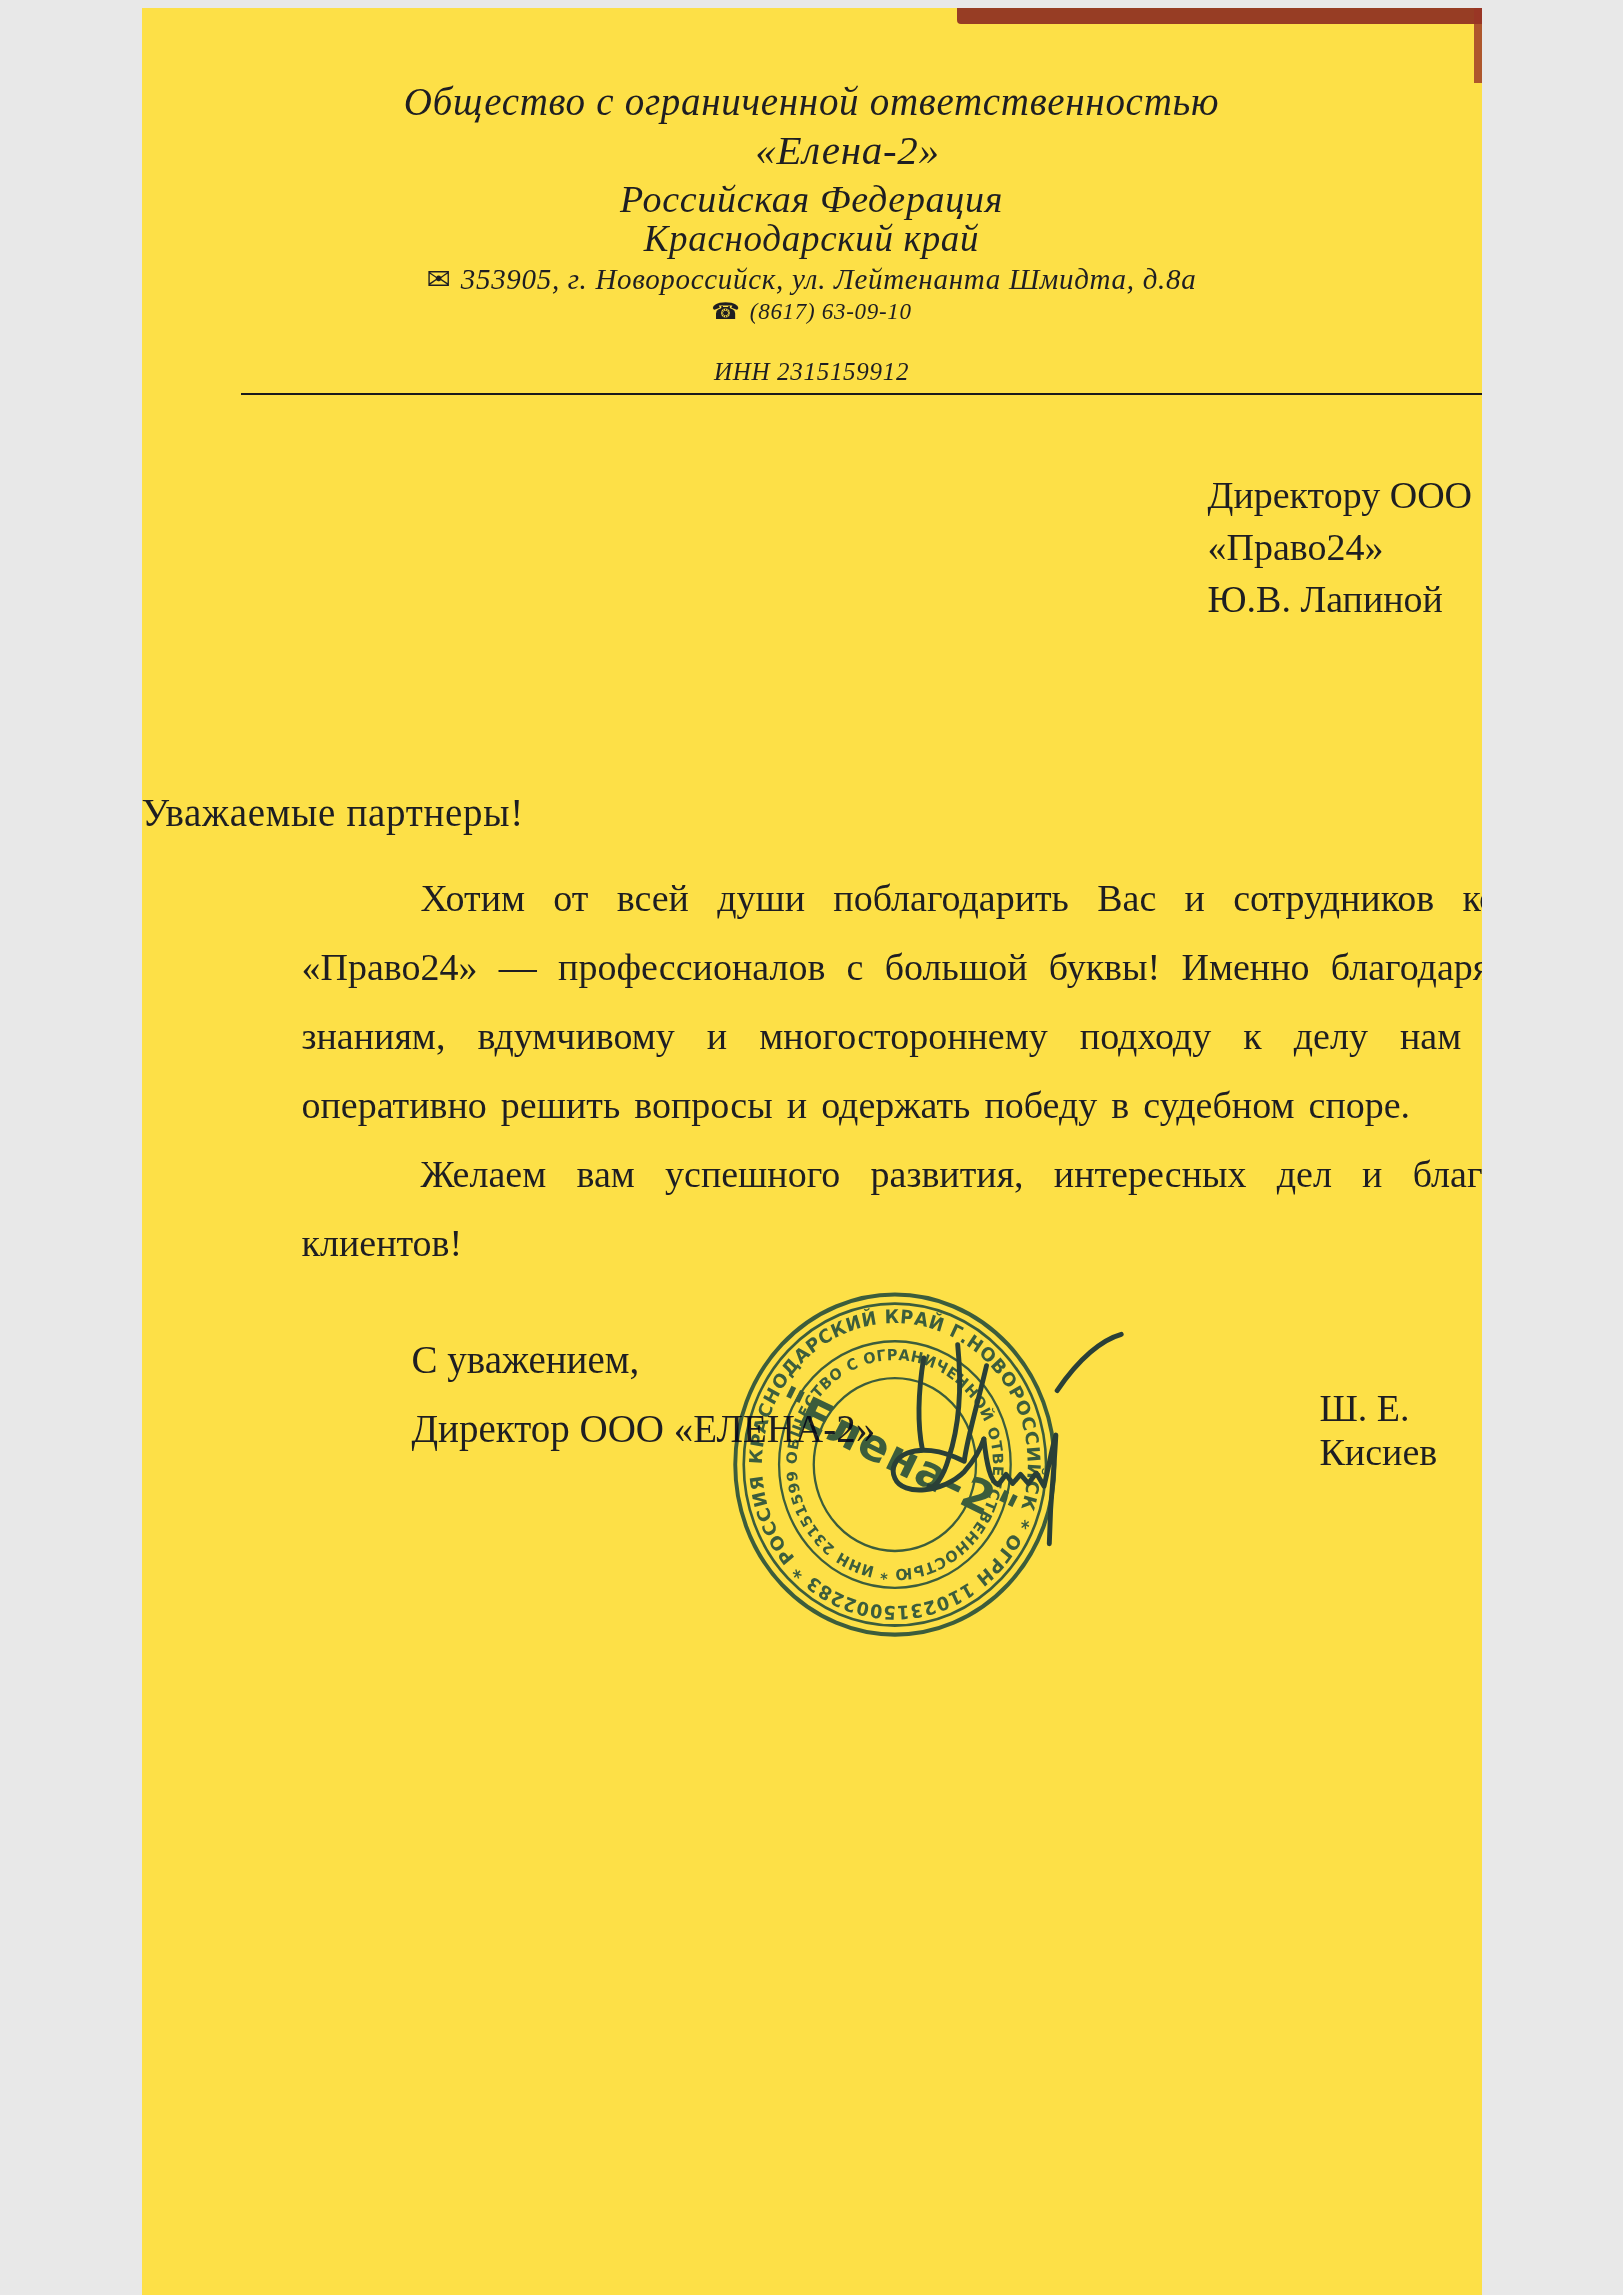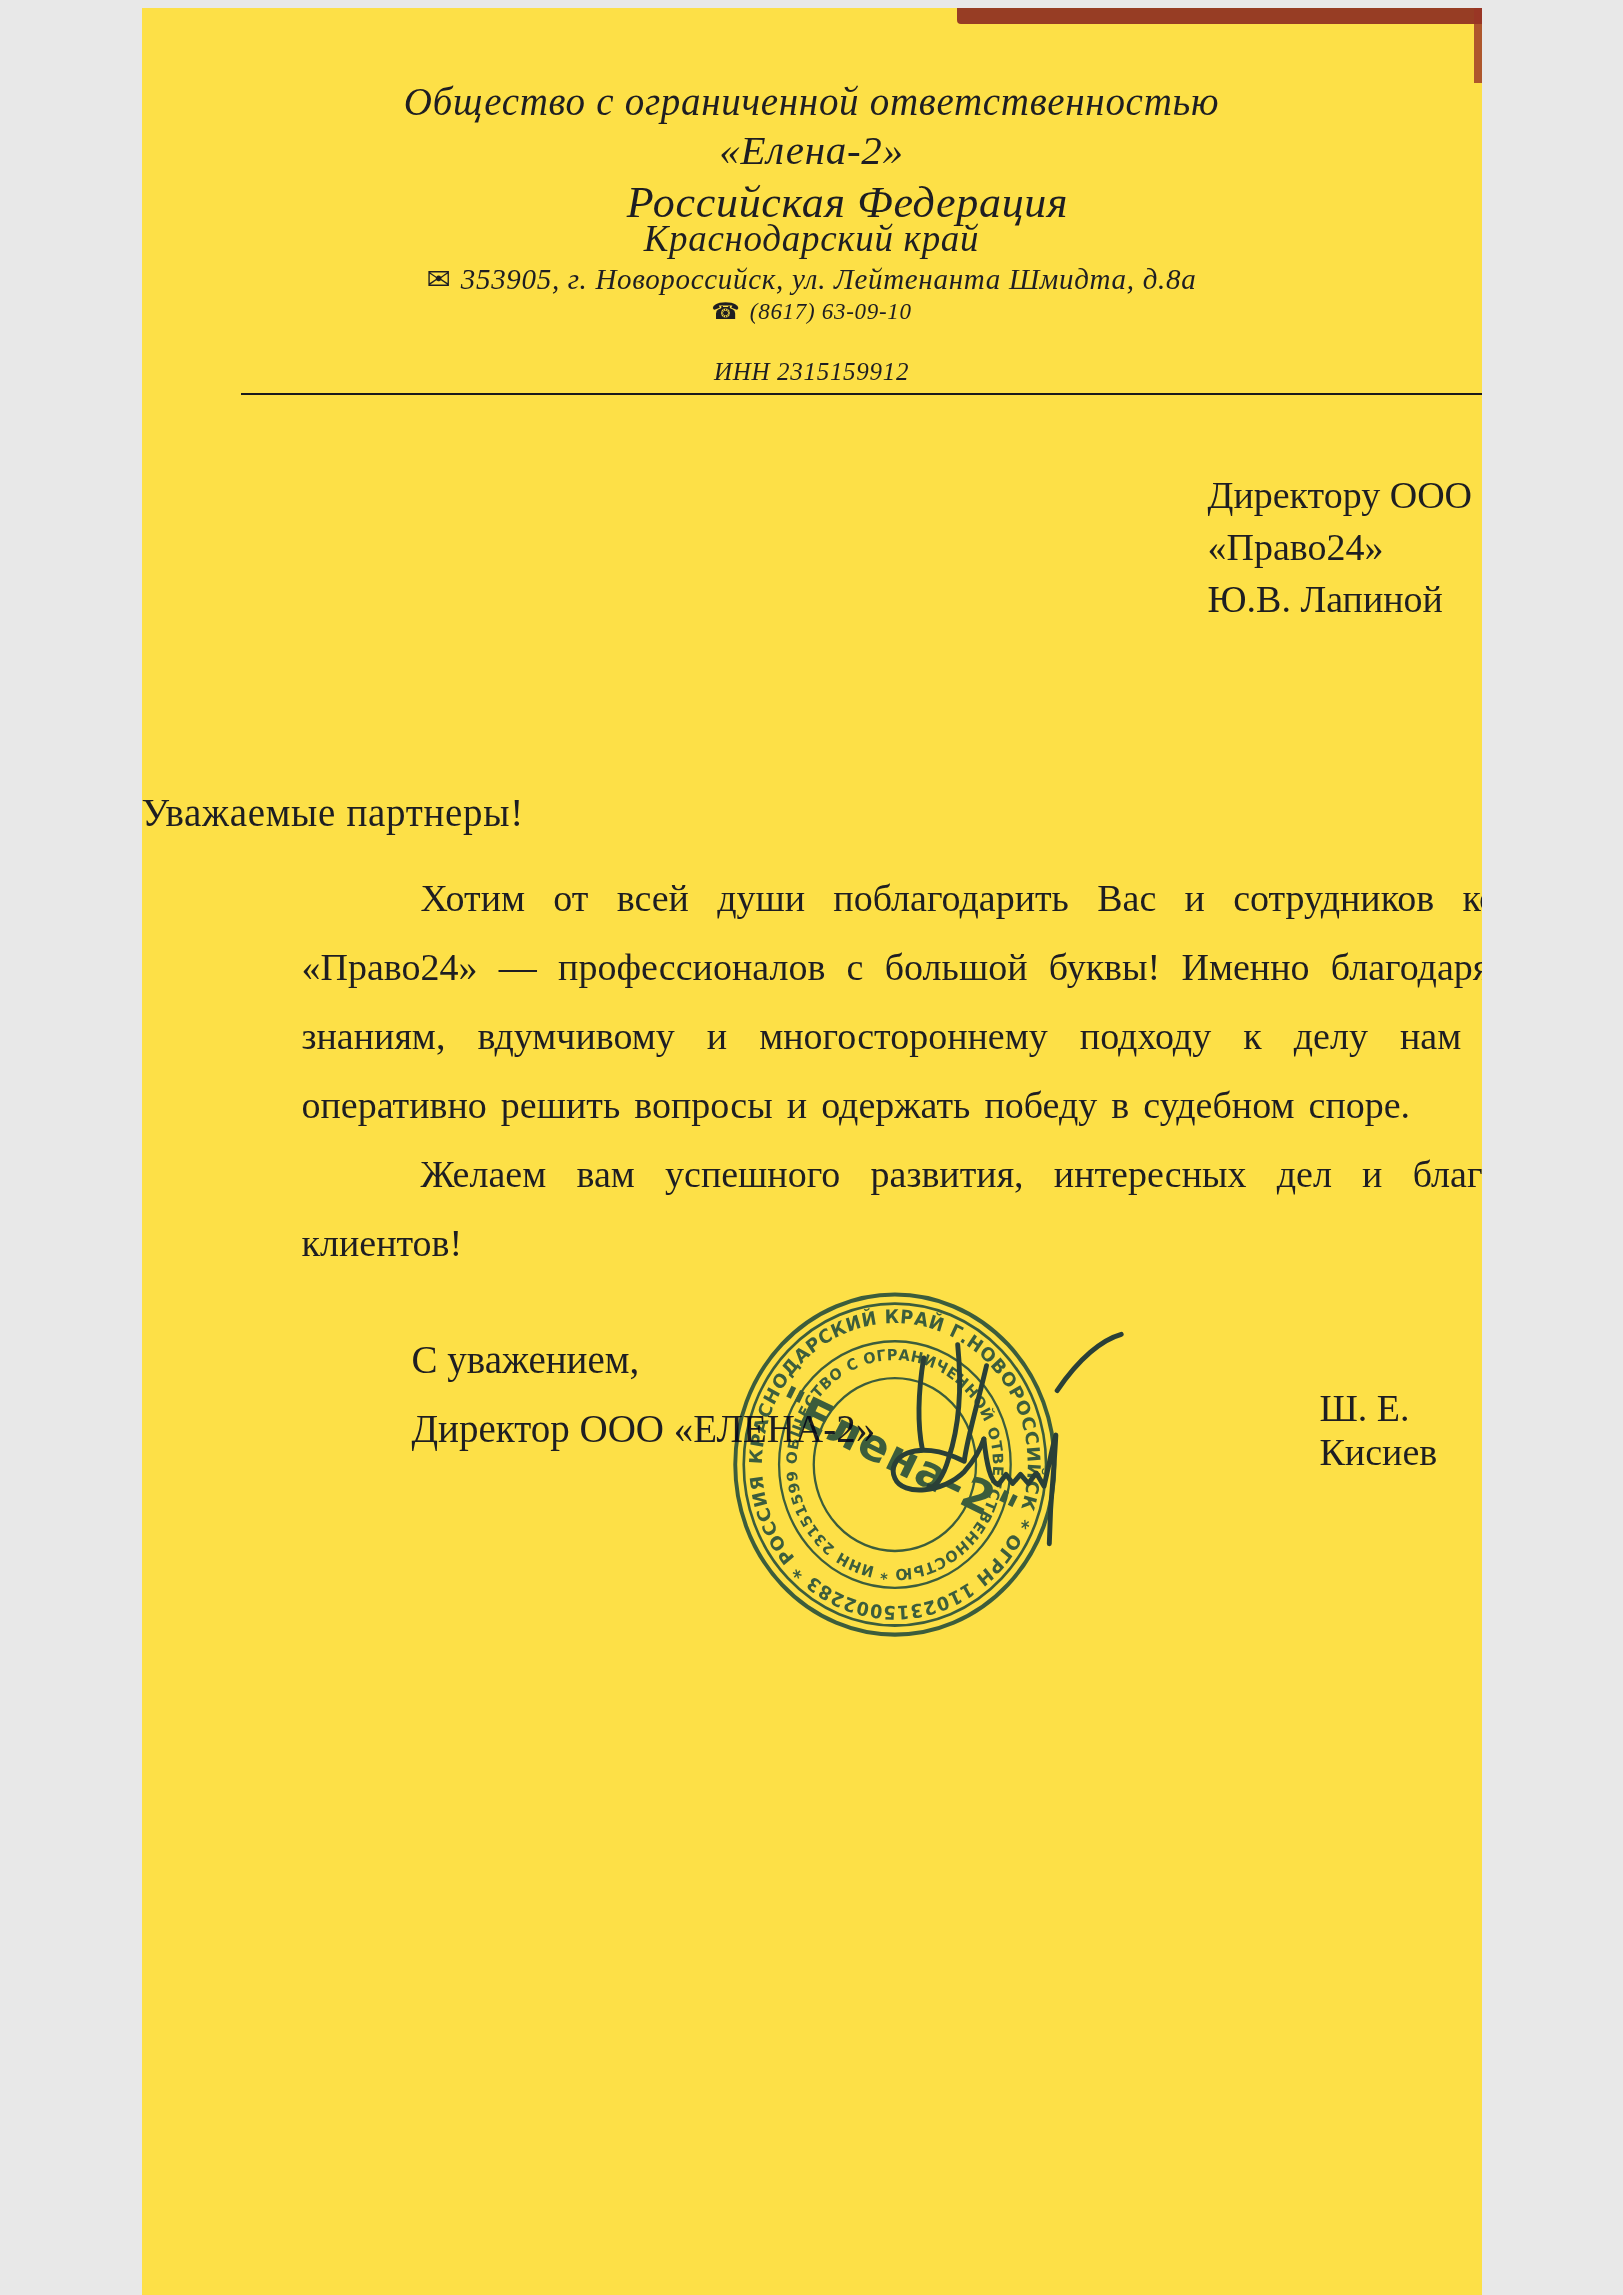--- a/index.html
+++ b/index.html
@@ -13,22 +13,22 @@
     color:#1e1e22;
   }
   
   .scan-edge-1 { position:absolute; top:0; left:815px; width:573px; height:15.7px; background:#8c2b20; border-radius:0 0 6.5px 3.9px; opacity:.9; }
   .scan-edge-2 { position:absolute; top:0; left:1361px; width:262px; height:6.5px; background:#9a3526; opacity:.85; }
   .scan-edge-3 { position:absolute; top:0; right:0; width:7.9px; height:75px; background:#9a3526; opacity:.8; }
 
   
   .lh { position:absolute; left:0; width:100%; text-align:center; font-style:italic; letter-spacing:0.7px; white-space:nowrap; }
   .lh1 { top:71px;  font-size:39px; }
-  .lh2 { top:118px;  font-size:41px; }
-  .lh3 { top:169px;  font-size:44px;padding-left:36px; }
+  .lh2 { top:118px;  font-size:41px;padding-left:36px; }
+  .lh3 { top:169px;  font-size:38px; }
   .lh4 { top:209px;  font-size:37px; }
   .lh5 { top:254px;  font-size:29px; }
   .lh6 { top:290px;  font-size:23px; }
   .lh7 { top:350px;  font-size:25px; }
   .lh .glyph { font-style:normal; margin-right:9.2px; }
 
   .rule { position:absolute; top:385px; left:99px; width:1477px; height:2px; background:#19191c; }
 
   
   .recipient { position:absolute; left:1066px; top:461px; font-size:38px; line-height:52px; }

